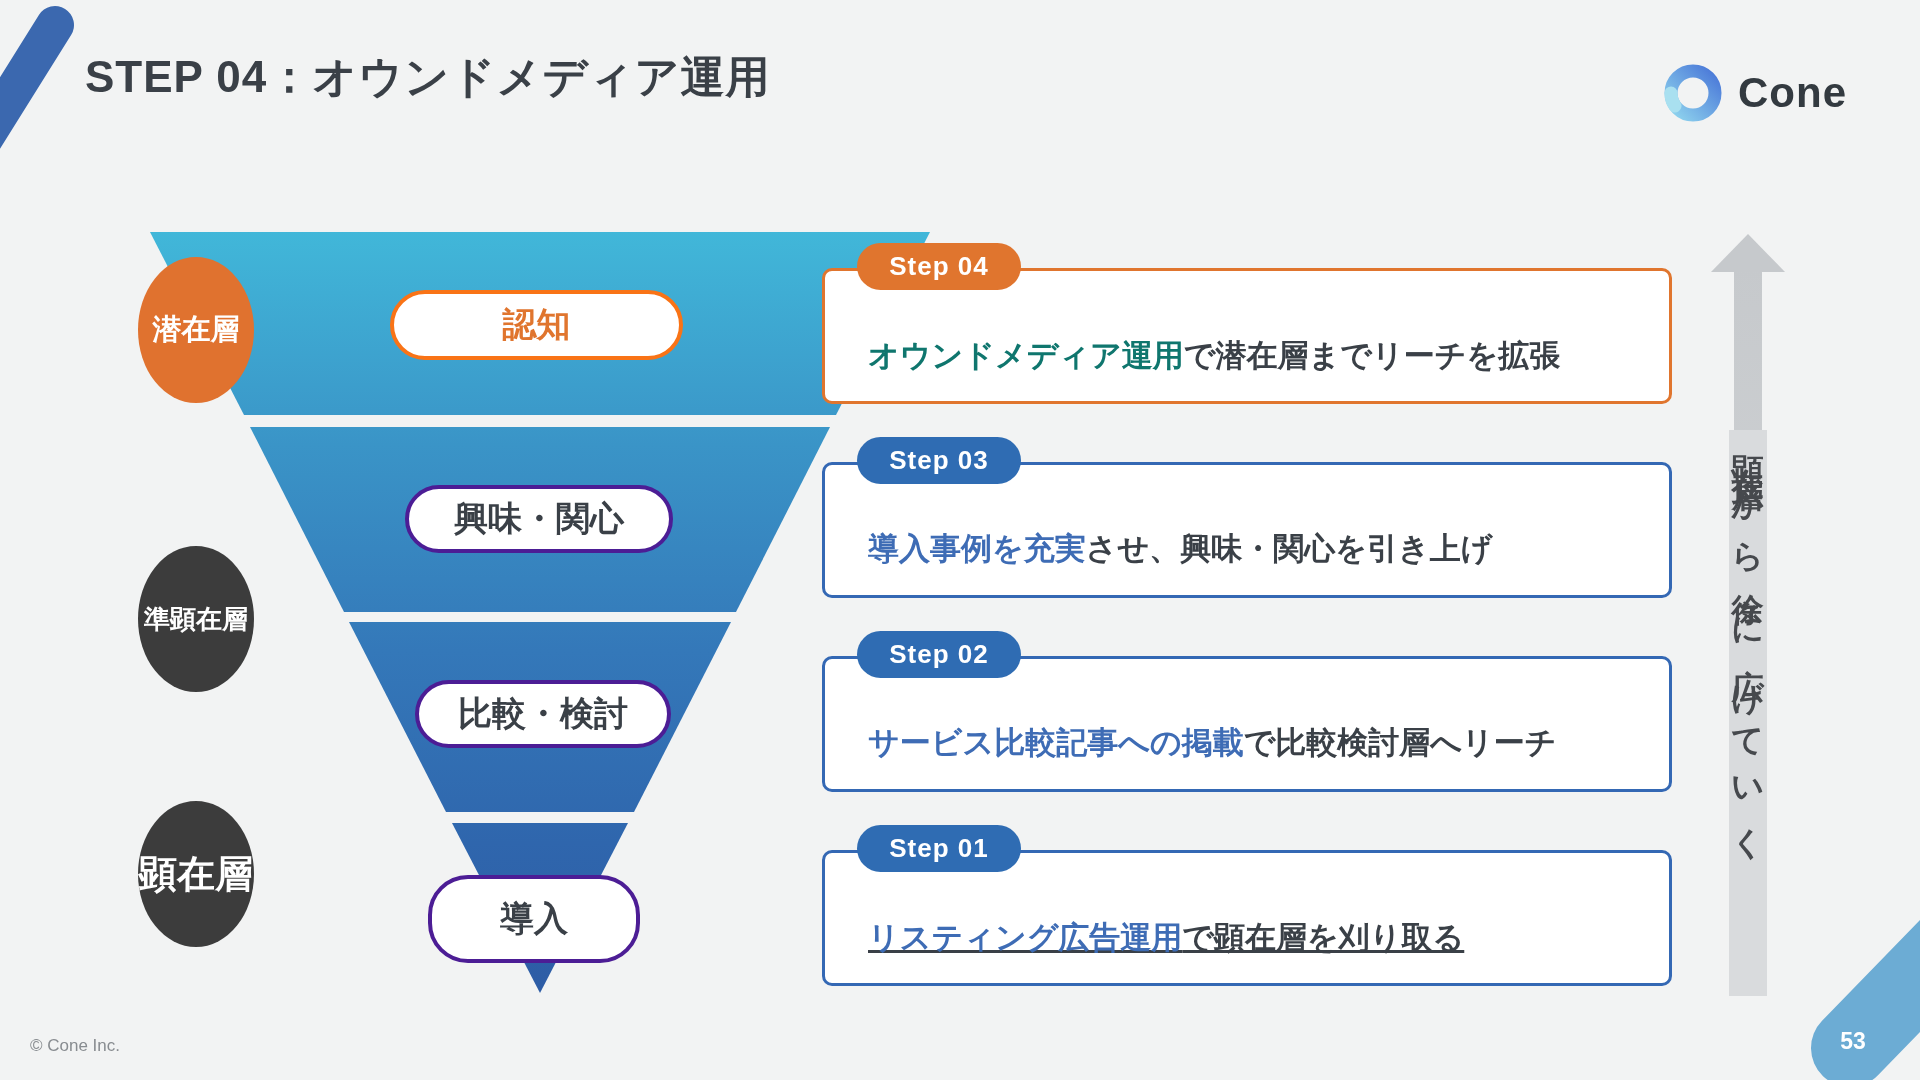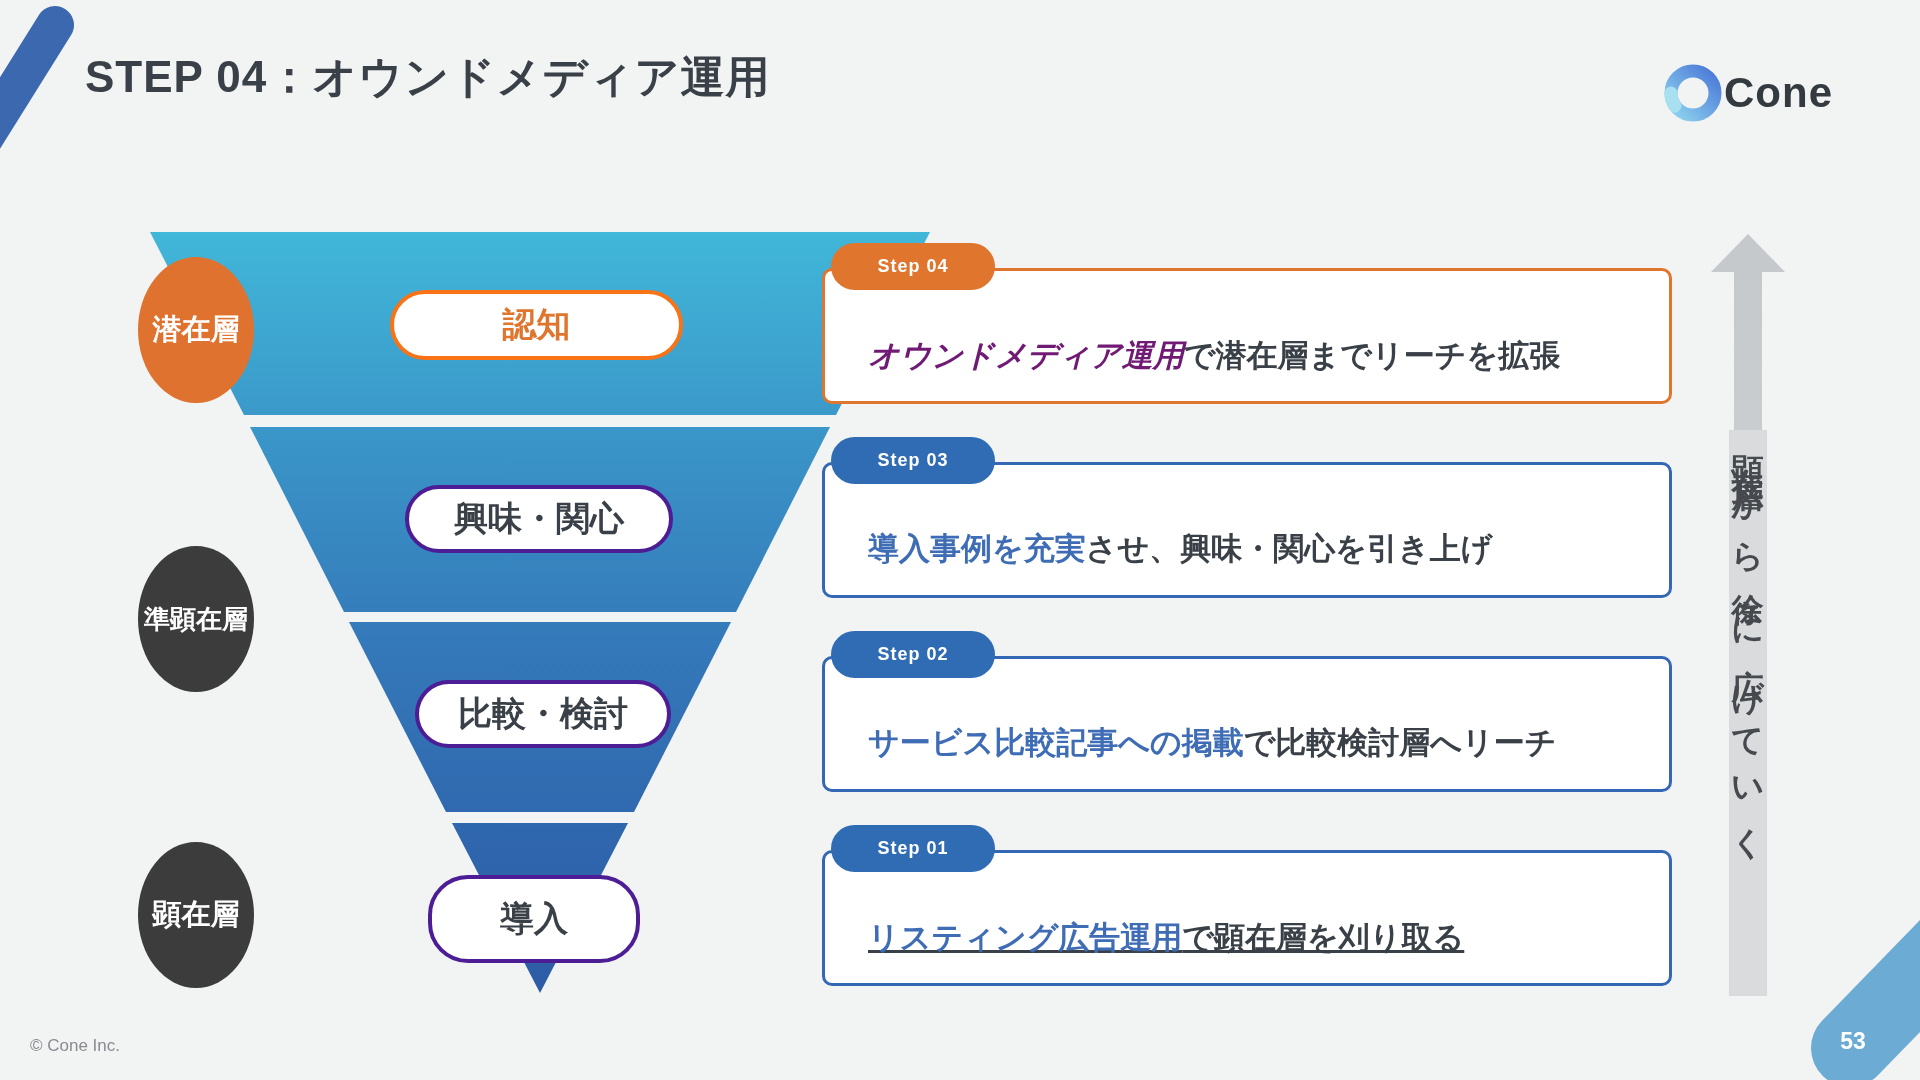--- a/index.html
+++ b/index.html
@@ -8,21 +8,21 @@
     background:#f2f3f3;
     font-family:"Liberation Sans","DejaVu Sans",sans-serif;
   }
   .abs{position:absolute;}
   
   .title{
     left:85px;top:48px;font-size:44px;font-weight:800;color:#3a4047;
     letter-spacing:1px;white-space:nowrap;
   }
   
-  .logo{left:1662px;top:62px;display:flex;align-items:center;}
+  .logo{left:1662px;top:62px;display:flex;align-items:center;gap:14px;}
   .logo-text{font-size:42px;font-weight:700;color:#333a40;letter-spacing:1px;}
   
   .pill{
     display:flex;align-items:center;justify-content:center;
     background:#ffffff;border-radius:40px;box-sizing:border-box;
     font-weight:800;font-size:34px;color:#3a4047;
   }
   .pill--dark{border:4px solid #4c1d95;}
   .pill--orange{border:4px solid #f97316;color:#e0752e;}
   
@@ -34,31 +34,31 @@
   .aud-circle--orange{background:#e0722f;}
   .aud-circle--dark{background:#3c3c3c;}
   
   .card{
     left:822px;width:850px;height:136px;background:#ffffff;
     border-radius:10px;box-sizing:border-box;
   }
   .card--orange{border:3px solid #e0752e;}
   .card--blue{border:3px solid #3468b4;}
   .badge{
-    left:831px;width:164px;height:47px;border-radius:24px;
+    left:857px;width:164px;height:47px;border-radius:24px;
     display:flex;align-items:center;justify-content:center;
-    color:#ffffff;font-size:18px;font-weight:700;letter-spacing:1px;
+    color:#ffffff;font-size:26px;font-weight:700;letter-spacing:1px;
   }
   .badge--orange{background:#e0752e;}
   .badge--blue{background:#2f6cb3;}
   .card-text{
     left:868px;width:790px;font-size:31px;font-weight:800;color:#3a4047;
     white-space:nowrap;
   }
-  .hl-orange{color:#701a75;font-style:italic;}
+  .hl-orange{color:#0f766e;}
   .hl-blue{color:#3e6cb5;}
   
   .vertical-note{
     left:1729px;top:430px;height:566px;width:38px;
     writing-mode:vertical-rl;text-orientation:upright;
     font-size:32px;font-weight:800;color:#46494d;letter-spacing:13px;
     background:#d9dbdd;display:flex;align-items:center;justify-content:flex-start;
   }
   
   .copyright{left:30px;top:1036px;font-size:17px;color:#888c90;}
@@ -120,21 +120,21 @@
   <div class="abs pill pill--dark" style="left:428px;top:875px;width:212px;height:88px;">
     <span>導入</span>
   </div>
 
   <div class="abs aud-circle aud-circle--orange" style="left:138px;top:257px;font-size:29px;">
     <span>潜在層</span>
   </div>
   <div class="abs aud-circle aud-circle--dark" style="left:138px;top:546px;font-size:26px;">
     <span>準顕在層</span>
   </div>
-  <div class="abs aud-circle aud-circle--dark" style="left:138px;top:842px;font-size:29px;">
+  <div class="abs aud-circle aud-circle--dark" style="left:138px;top:801px;font-size:38px;">
     <span>顕在層</span>
   </div>
 
   <div class="abs card card--orange" style="top:268px;"></div>
   <div class="abs badge badge--orange" style="top:243px;">Step 04</div>
   <div class="abs card-text" style="top:335px;">
     <span class="hl-orange">オウンドメディア運用</span><span>で潜在層までリーチを拡張</span>
   </div>
 
   <div class="abs card card--blue" style="top:462px;"></div>

